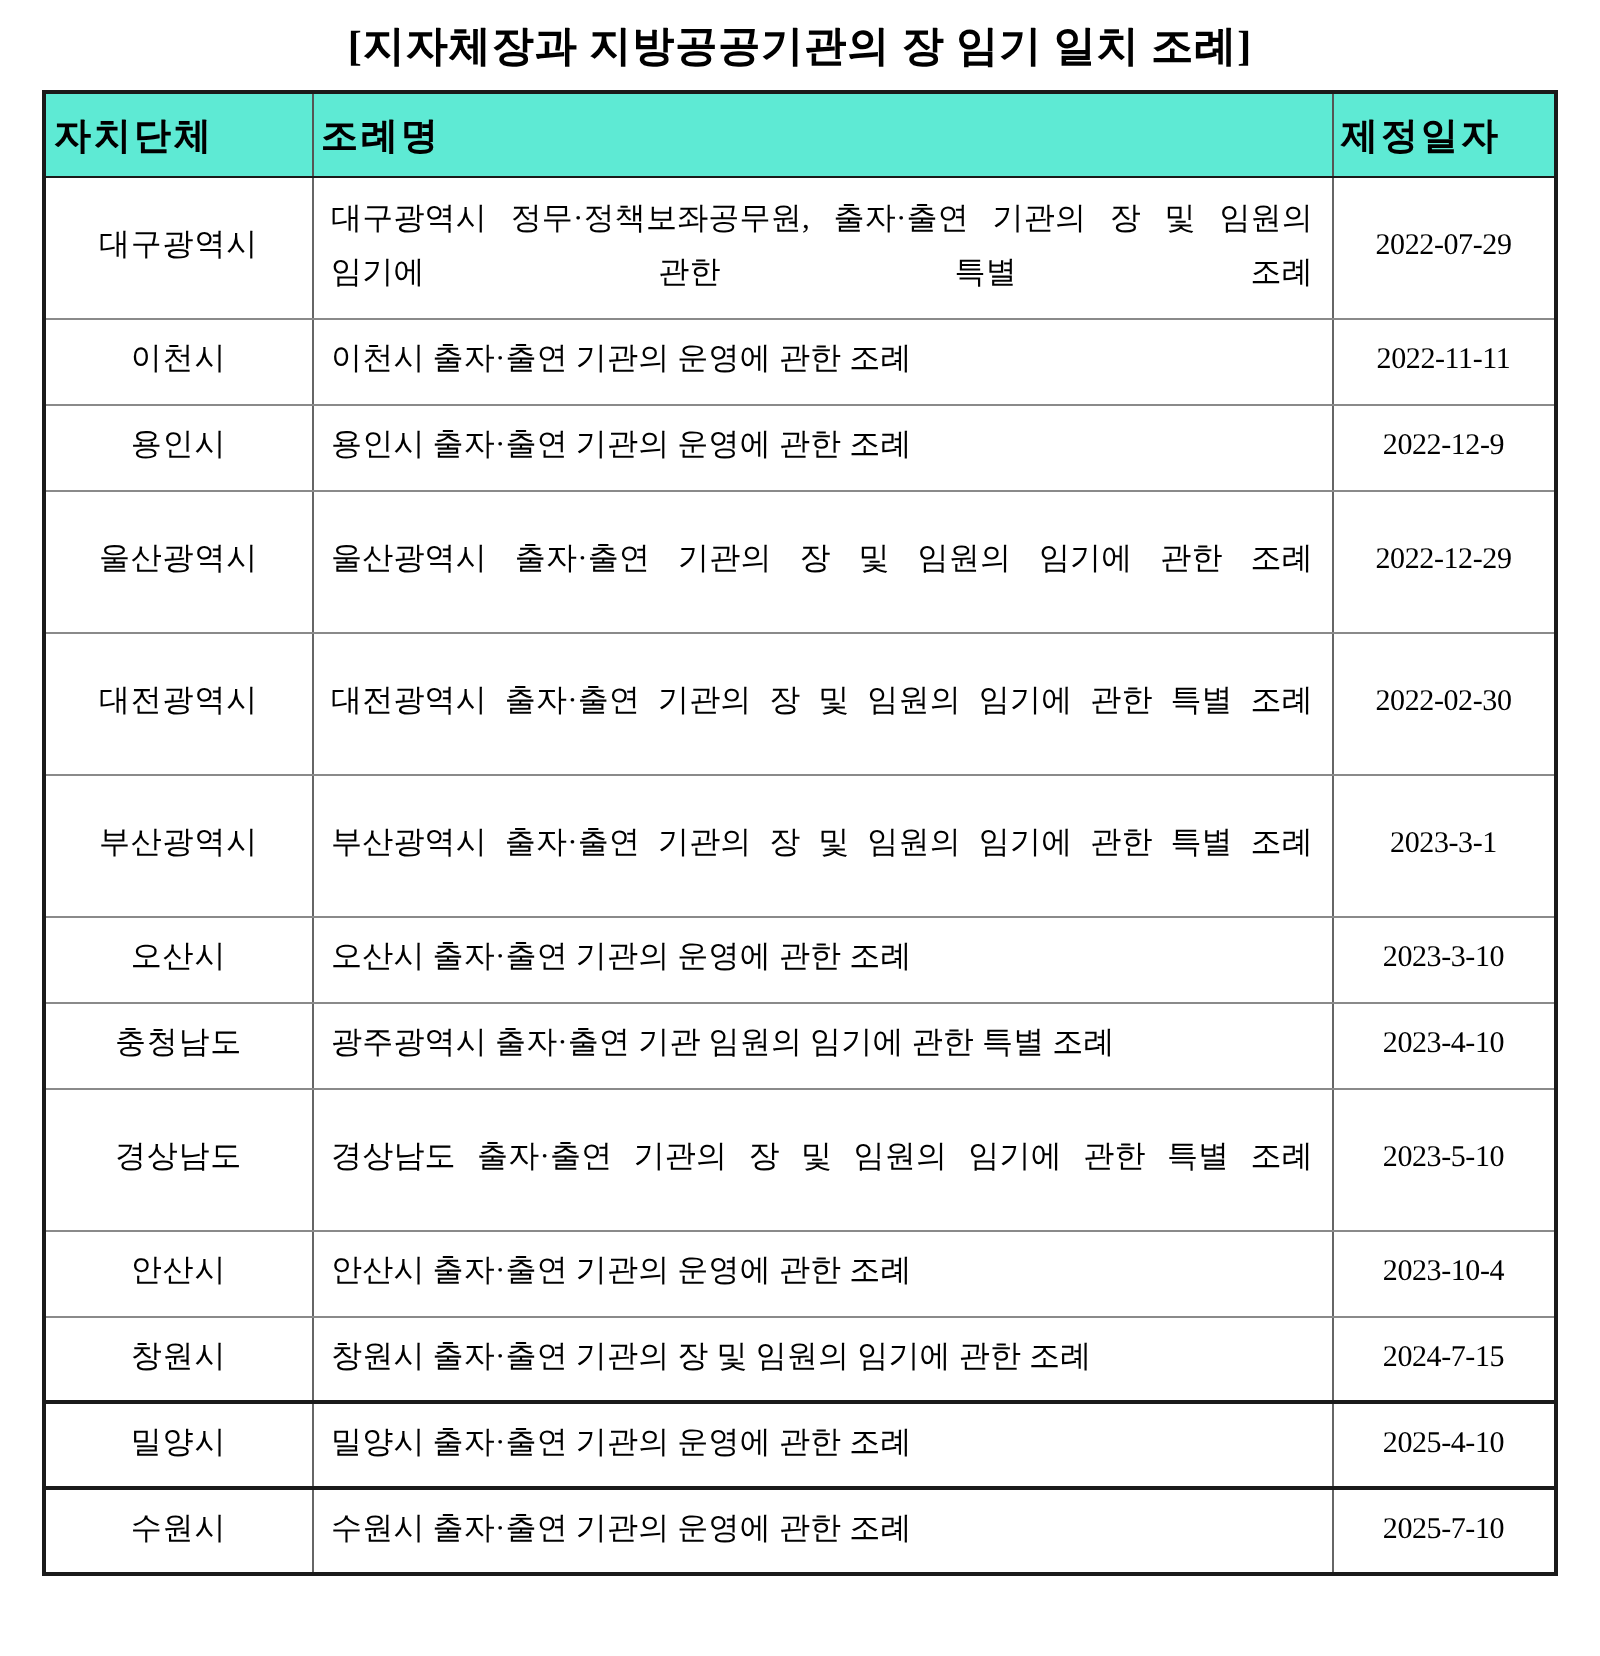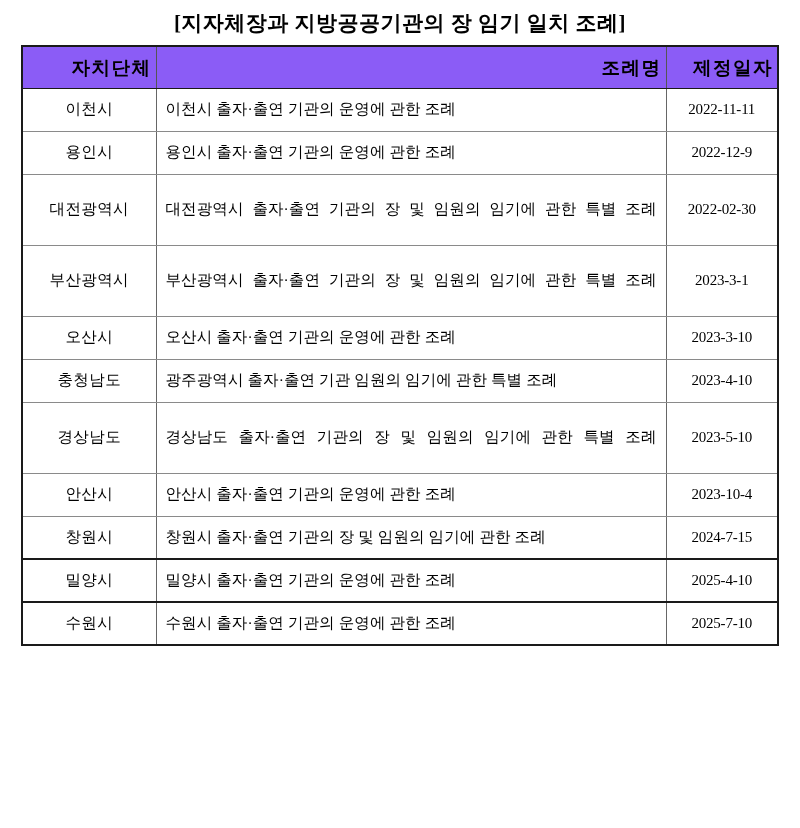--- a/index.html
+++ b/index.html
@@ -41,25 +41,25 @@
     border-top: 2.5px solid #1a1a1a;
     border-bottom: 2.5px solid #1a1a1a;
     border-left: 2px solid #1a1a1a;
     border-right: 2px solid #1a1a1a;
   }
   table.ord-table col.c-org   { width: 134px; }
   table.ord-table col.c-name  { width: 510px; }
   table.ord-table col.c-date  { width: 112px; }
 
   thead th {
-    background: #8b5cf6;
+    background: #5eead4;
     font-weight: bold;
     font-size: 18.5px;
     letter-spacing: 1.5px;
-    text-align: right;
+    text-align: left;
     height: 42px;
     padding: 0 4px;
     border-right: 1.4px solid #555555;
     border-bottom: 1.6px solid #1a1a1a;
     box-sizing: border-box;
   }
   thead th:last-child { border-right: none; }
 
   tbody td {
     border-right: 1.2px solid #666666;
@@ -114,29 +114,39 @@
         <col class="c-date">
       </colgroup>
       <thead>
         <tr>
           <th>자치단체</th>
           <th>조례명</th>
           <th>제정일자</th>
         </tr>
       </thead>
       <tbody id="table-body">
+          <tr class="two-line">
+            <td class="org">대구광역시</td>
+            <td class="name">대구광역시 정무·정책보좌공무원, 출자·출연 기관의 장 및 임원의 임기에 관한 특별 조례</td>
+            <td class="date">2022-07-29</td>
+          </tr>
           <tr class="one-line">
             <td class="org">이천시</td>
             <td class="name single">이천시 출자·출연 기관의 운영에 관한 조례</td>
             <td class="date">2022-11-11</td>
           </tr>
           <tr class="one-line">
             <td class="org">용인시</td>
             <td class="name single">용인시 출자·출연 기관의 운영에 관한 조례</td>
             <td class="date">2022-12-9</td>
+          </tr>
+          <tr class="two-line">
+            <td class="org">울산광역시</td>
+            <td class="name">울산광역시 출자·출연 기관의 장 및 임원의 임기에 관한 조례</td>
+            <td class="date">2022-12-29</td>
           </tr>
           <tr class="two-line">
             <td class="org">대전광역시</td>
             <td class="name">대전광역시 출자·출연 기관의 장 및 임원의 임기에 관한 특별 조례</td>
             <td class="date">2022-02-30</td>
           </tr>
           <tr class="two-line">
             <td class="org">부산광역시</td>
             <td class="name">부산광역시 출자·출연 기관의 장 및 임원의 임기에 관한 특별 조례</td>
             <td class="date">2023-3-1</td>

